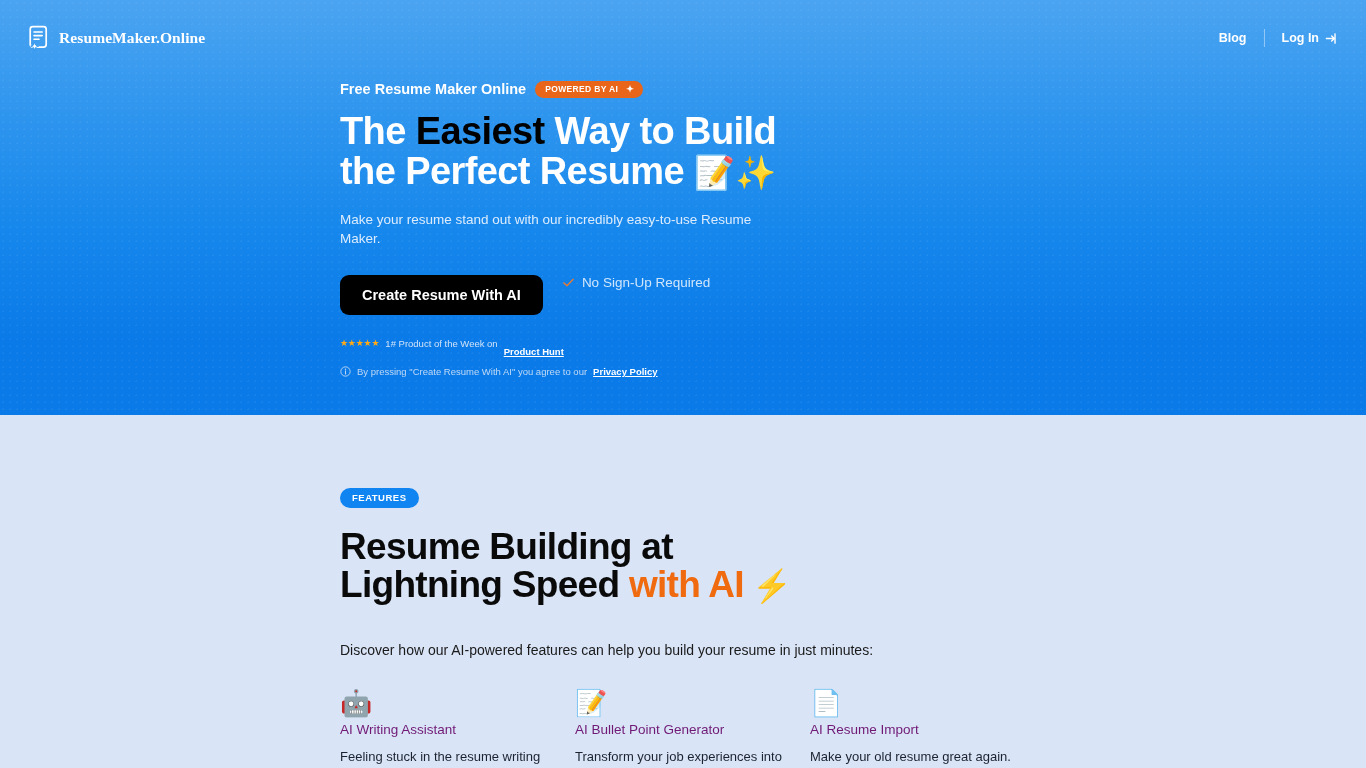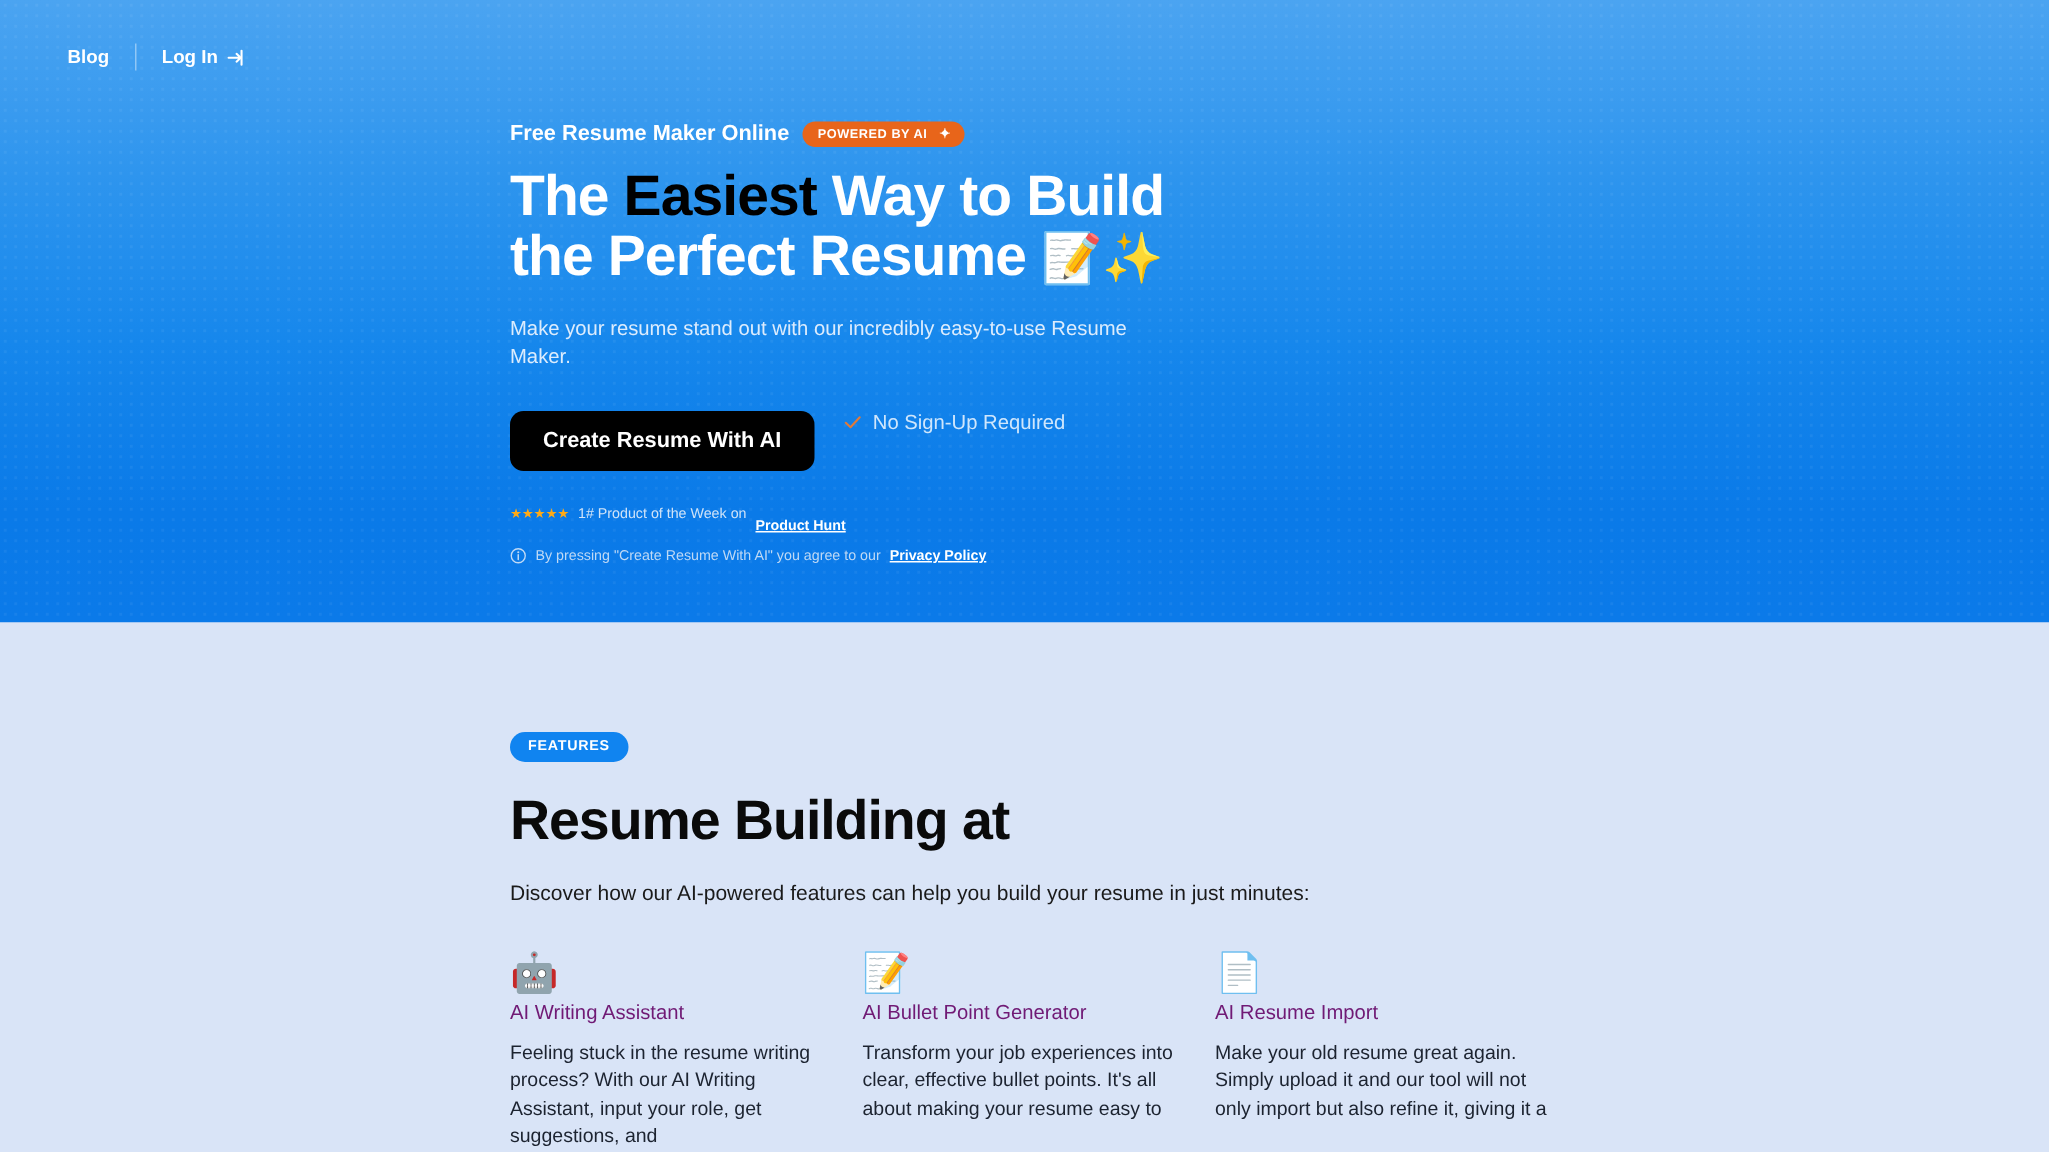--- a/index.html
+++ b/index.html
@@ -247,21 +247,21 @@
     font-weight: bold;
     line-height: 38px;
     color: #0a0a0a;
     letter-spacing: -0.7px;
     white-space: nowrap;
   }
   .features-title .accent { color: #f06a10; }
   .features-title .emo { font-size: 32px; }
 
   .features-desc {
-    margin-top: 20px;
+    margin-top: 36px;
     font-size: 14px;
     color: #1a1a1a;
     line-height: 19px;
     white-space: nowrap;
   }
 
   .cards {
     margin-top: 28px;
     display: flex;
     gap: 0;
@@ -286,20 +286,32 @@
 </head>
 <body>
 
 <div class="page">
 
   <section class="hero">
     <div class="hero-texture"></div>
 
     <header class="site-header">
 
+      <div class="brand">
+        <span class="brand-icon-wrap">
+          <svg class="brand-icon" viewBox="0 0 22 26" fill="none" xmlns="http://www.w3.org/2000/svg">
+            <rect x="2.2" y="1.6" width="16" height="20.5" rx="2.6" stroke="#ffffff" stroke-width="1.7"></rect>
+            <line x1="6" y1="7" x2="14.2" y2="7" stroke="#ffffff" stroke-width="1.6" stroke-linecap="round"></line>
+            <line x1="6" y1="10.6" x2="14.2" y2="10.6" stroke="#ffffff" stroke-width="1.6" stroke-linecap="round"></line>
+            <line x1="6" y1="14.2" x2="11" y2="14.2" stroke="#ffffff" stroke-width="1.6" stroke-linecap="round"></line>
+            <path d="M6.6 17.2 L7.7 20.1 L10.6 21.2 L7.7 22.3 L6.6 25.2 L5.5 22.3 L2.6 21.2 L5.5 20.1 Z" fill="#ffffff" stroke="#2e95ee" stroke-width="0.9"></path>
+          </svg>
+        </span>
+        <span class="brand-name">ResumeMaker.Online</span>
+      </div>
 
       <nav class="header-nav">
         <a class="nav-link">Blog</a>
         <span class="nav-divider"></span>
         <a class="nav-link login-link">
           <span>Log In</span>
           <span>
             <svg class="login-icon" viewBox="0 0 14 14" fill="none" xmlns="http://www.w3.org/2000/svg">
               <path d="M1.5 7h8.2M7.2 4.2 10.2 7 7.2 9.8" stroke="#ffffff" stroke-width="1.5" stroke-linecap="round" stroke-linejoin="round"></path>
               <path d="M10.8 2v10" stroke="#ffffff" stroke-width="1.5" stroke-linecap="round"></path>
@@ -361,20 +373,21 @@
     </div>
   </section>
 
   <section class="features">
     <div class="features-inner">
 
       <span class="features-badge">FEATURES</span>
 
       <h2 class="features-title">
         <span>Resume Building at</span><br>
+        <span><span>Lightning Speed </span><span class="accent">with AI</span><span class="emo"> <span>⚡</span></span></span>
       </h2>
 
       <p class="features-desc">Discover how our AI-powered features can help you build your resume in just minutes:</p>
 
       <div class="cards">
 
         <div class="card">
           <span class="card-icon">🤖</span>
           <div class="card-title">AI Writing Assistant</div>
           <p class="card-body">Feeling stuck in the resume writing process? With our AI Writing Assistant, input your role, get suggestions, and</p>

